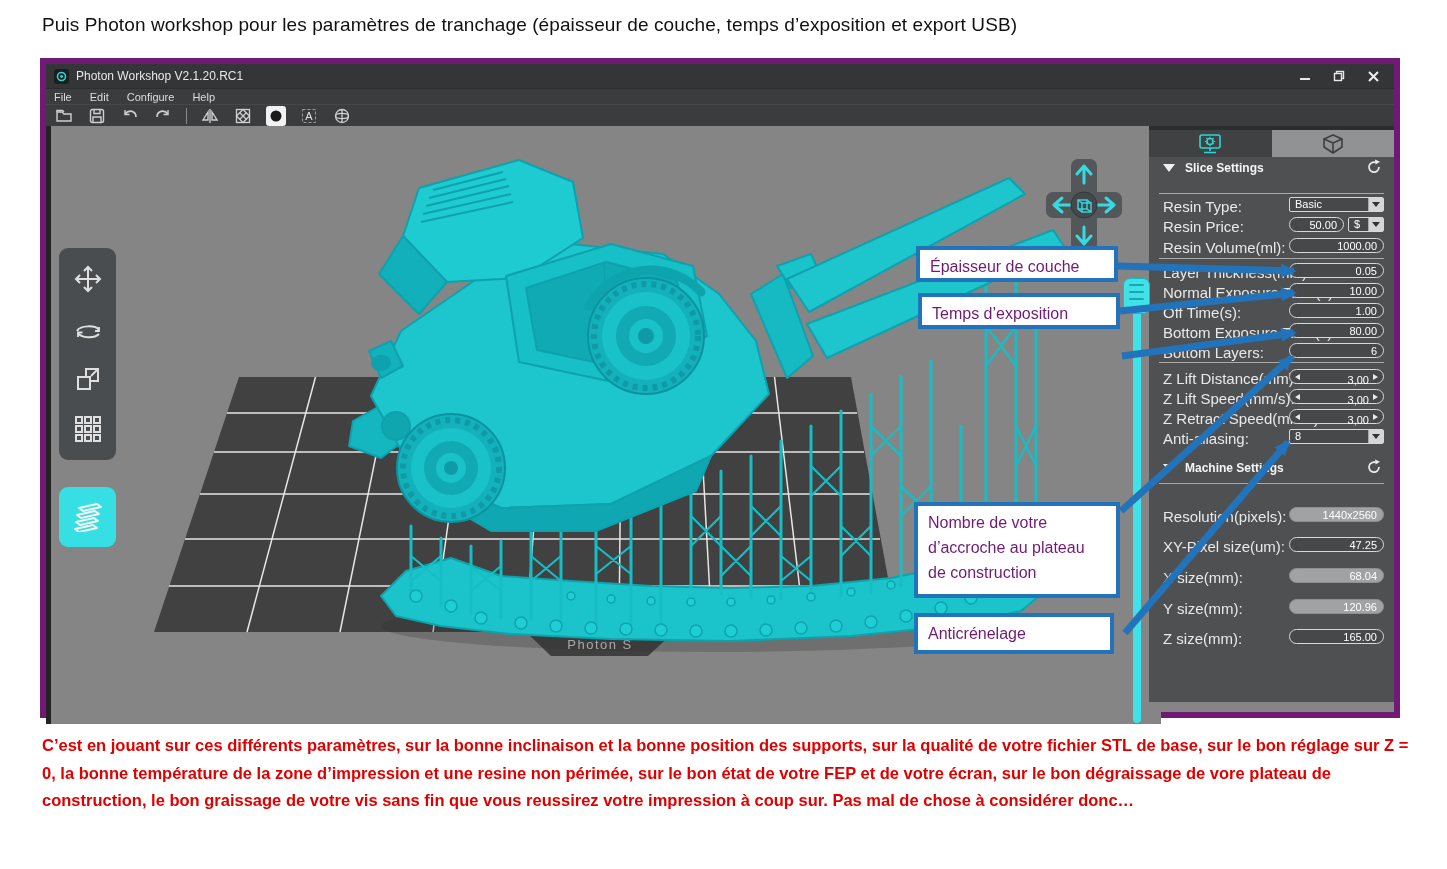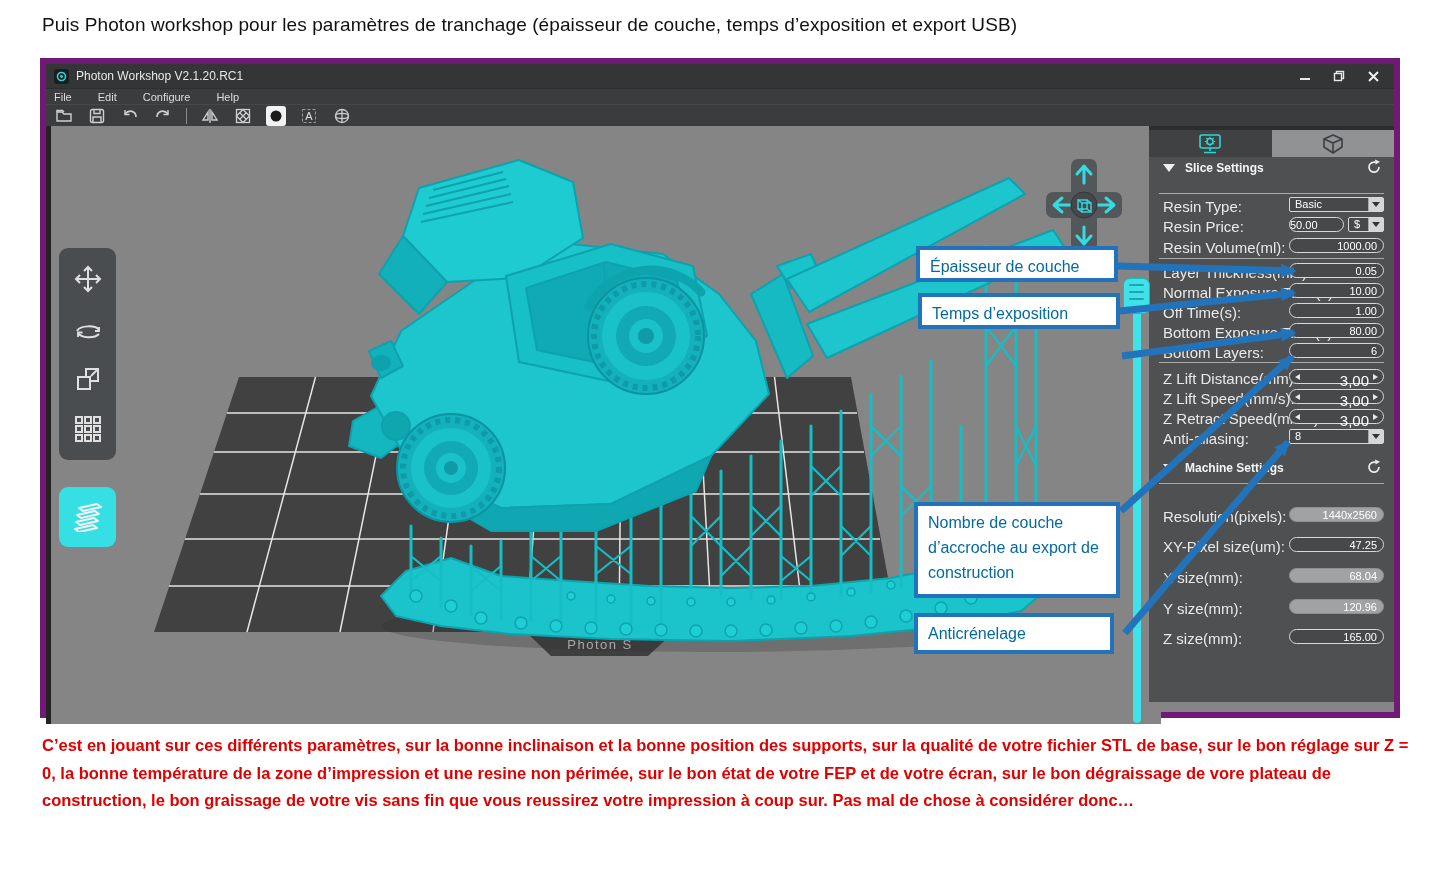--- a/index.html
+++ b/index.html
@@ -7,21 +7,21 @@
   .page-title{position:absolute;left:42px;top:14px;font-size:19px;color:#111;letter-spacing:.1px;}
   .footer-note{position:absolute;left:42px;top:732px;width:1368px;font-size:16.5px;line-height:27.5px;font-weight:bold;color:#e00000;}
 
   
   .app{position:absolute;left:40px;top:58px;width:1360px;height:660px;background:#858585;border:6px solid #701a75;box-sizing:border-box;}
   .titlebar{position:absolute;left:0;top:0;right:0;height:24px;background:#333537;display:flex;align-items:center;padding:0 8px;box-sizing:border-box;}
   .logo{width:15px;height:15px;border-radius:3px;background:#1b1d1f;display:flex;align-items:center;justify-content:center;margin-right:7px;}
   .win-title{color:#e8e8e8;font-size:12px;}
   .win-controls{margin-left:auto;display:flex;align-items:center;gap:20px;padding-right:6px;}
   .wc{width:14px;height:14px;display:flex;align-items:center;justify-content:center;cursor:pointer;}
-  .menubar{position:absolute;left:0;top:24px;right:0;height:16px;background:#3a3c3e;display:flex;align-items:center;gap:26px;padding:0 8px;border-top:1px solid #2c2e30;box-sizing:border-box;}
+  .menubar{position:absolute;left:0;top:24px;right:0;height:16px;background:#3a3c3e;display:flex;align-items:center;gap:18px;padding:0 8px;border-top:1px solid #2c2e30;box-sizing:border-box;}
   .menu-item{color:#ddd;font-size:11px;cursor:default;}
   .toolbar{position:absolute;left:0;top:40px;right:0;height:22px;background:#3a3c3e;display:flex;align-items:center;gap:13px;padding:0 8px;border-top:1px solid #454749;box-sizing:border-box;}
   .tbtn{width:20px;height:20px;display:flex;align-items:center;justify-content:center;}
   .tb-sep{width:1px;height:16px;background:#8a8a8a;}
   .tbtn.active{background:#f2f2f2;border-radius:3px;}
 
   .main{position:absolute;left:0;top:62px;right:0;bottom:0;}
   .viewport{position:absolute;left:0;top:0;width:1115px;height:598px;background:#858585;border-left:5px solid #232323;box-sizing:border-box;overflow:hidden;}
   .scene{position:absolute;left:0;top:0;}
 
@@ -32,47 +32,47 @@
 
   
   .navcross{position:absolute;left:995px;top:33px;width:76px;height:92px;}
 
   
   .zslider-track{position:absolute;left:1087px;top:152px;width:8px;height:445px;background:#3ee2e8;border-radius:4px;z-index:30;}
   .zslider-handle{position:absolute;left:1077px;top:152px;width:27px;height:36px;background:#3ee2e8;border:1px solid #17b9c2;border-radius:7px;z-index:31;box-sizing:border-box;cursor:grab;}
   .zslider-handle i{display:block;height:2px;background:#1da6ae;margin:5px 5px 0 5px;border-radius:1px;}
 
   
-  .callout{position:absolute;background:#fff;border:4px solid #2273b9;box-sizing:border-box;color:#0369a1;font-size:16px;line-height:25px;padding:4px 10px;z-index:40;}
+  .callout{position:absolute;background:#fff;border:4px solid #2273b9;box-sizing:border-box;color:#701a75;font-size:16px;line-height:25px;padding:4px 10px;z-index:40;}
   .arrows{position:absolute;left:0;top:0;width:1360px;height:598px;z-index:60;pointer-events:none;}
 
   
   .panel{position:absolute;right:0;top:0;width:245px;height:576px;background:#4e5052;z-index:10;}
   .panel-topstrip{position:absolute;left:0;top:0;right:0;height:4px;background:#2b2d2f;}
   .tabs{position:absolute;left:0;top:4px;right:0;height:27px;display:flex;}
   .tab{flex:1;display:flex;align-items:center;justify-content:center;cursor:pointer;}
   .tab.active{background:#3f4143;}
   .tab.inactive{background:#909294;}
   .sec-header{position:absolute;left:14px;right:34px;height:18px;display:flex;align-items:center;gap:10px;color:#f5f5f5;font-size:12px;font-weight:bold;}
   .tri-down{width:0;height:0;border-left:6px solid transparent;border-right:6px solid transparent;border-top:8px solid #f0f0f0;}
   .refresh{position:absolute;right:12px;width:16px;height:16px;cursor:pointer;}
   .p-hr{position:absolute;left:10px;right:10px;border-top:1px solid #a9a9a9;}
   .row{position:absolute;left:14px;right:10px;height:16px;}
   .row .lbl{position:absolute;left:0;top:1px;font-size:15px;color:#e9e9e9;white-space:nowrap;}
   .pill{position:absolute;right:0;top:0;width:95px;height:15px;border:1px solid #d8d8d8;border-radius:8px;background:#46484a;color:#fff;font-size:11px;text-align:right;line-height:15px;padding-right:6px;box-sizing:border-box;}
   .pill.disabled{background:#a0a2a4;border-color:#8e9092;}
   .spin{position:absolute;right:0;top:0;width:95px;height:15px;border:1px solid #d8d8d8;border-radius:8px;background:#46484a;box-sizing:border-box;}
-  .spin .val{position:absolute;right:14px;top:4px;font-size:15px;color:#fff;line-height:13px;}
+  .spin .val{position:absolute;right:14px;top:4px;font-size:11px;color:#fff;line-height:13px;}
   .sp-l{position:absolute;left:5px;top:4px;width:0;height:0;border-top:3.5px solid transparent;border-bottom:3.5px solid transparent;border-right:5px solid #e8e8e8;cursor:pointer;}
   .sp-r{position:absolute;right:5px;top:4px;width:0;height:0;border-top:3.5px solid transparent;border-bottom:3.5px solid transparent;border-left:5px solid #e8e8e8;cursor:pointer;}
   .dd{position:absolute;right:0;top:0;width:95px;height:15px;border:1px solid #d8d8d8;border-radius:2px;background:#46484a;box-sizing:border-box;cursor:pointer;}
   .dd .val{position:absolute;left:5px;top:0;font-size:11px;color:#fff;line-height:13px;}
   .dd .btn{position:absolute;right:0;top:0;width:14px;height:13px;background:#d6d6d6;border-left:1px solid #aaa;display:flex;align-items:center;justify-content:center;}
   .dd .btn b{width:0;height:0;border-left:4px solid transparent;border-right:4px solid transparent;border-top:5px solid #333;}
-  .pricebox{position:absolute;right:40px;top:0;width:55px;height:15px;border:1px solid #d8d8d8;border-radius:8px;background:#46484a;color:#fff;font-size:11px;text-align:left;line-height:15px;padding-right:6px;box-sizing:border-box;}
+  .pricebox{position:absolute;right:40px;top:0;width:55px;height:15px;border:1px solid #d8d8d8;border-radius:8px;background:#46484a;color:#fff;font-size:11px;text-align:right;line-height:15px;padding-right:6px;box-sizing:border-box;}
   .unitdd{width:36px;}
 </style>
 </head>
 <body>
 
 <div class="stage">
 
   <div class="page-title">Puis Photon workshop pour les paramètres de tranchage (épaisseur de couche, temps d’exposition et export USB)</div>
 
   <div class="app">
@@ -494,21 +494,21 @@
           <span class="pill disabled">120.96</span>
         </div>
         <div class="row" style="top:503px;">
           <span class="lbl">Z size(mm):</span>
           <span class="pill">165.00</span>
         </div>
       </div>
 
       <div class="callout" style="left:870px;top:120px;width:202px;height:36px;">Épaisseur de couche</div>
       <div class="callout" style="left:872px;top:167px;width:202px;height:36px;">Temps d’exposition</div>
-      <div class="callout" style="left:868px;top:376px;width:206px;height:96px;">Nombre de couche d’accroche au export de construction</div>
+      <div class="callout" style="left:868px;top:376px;width:206px;height:96px;">Nombre de votre d’accroche au plateau de construction</div>
       <div class="callout" style="left:868px;top:487px;width:200px;height:41px;">Anticrénelage</div>
 
       <svg class="arrows" viewBox="0 0 1360 598">
         <defs>
           <marker id="ah" markerUnits="userSpaceOnUse" markerWidth="18" markerHeight="16" refX="13" refY="7" orient="auto">
             <path d="M0,0L16,7L0,14Z" fill="#2273b9"></path>
           </marker>
         </defs>
         <g stroke="#2273b9" stroke-width="7" fill="none">
           <line x1="1072" y1="140" x2="1248" y2="145" marker-end="url(#ah)"></line>

